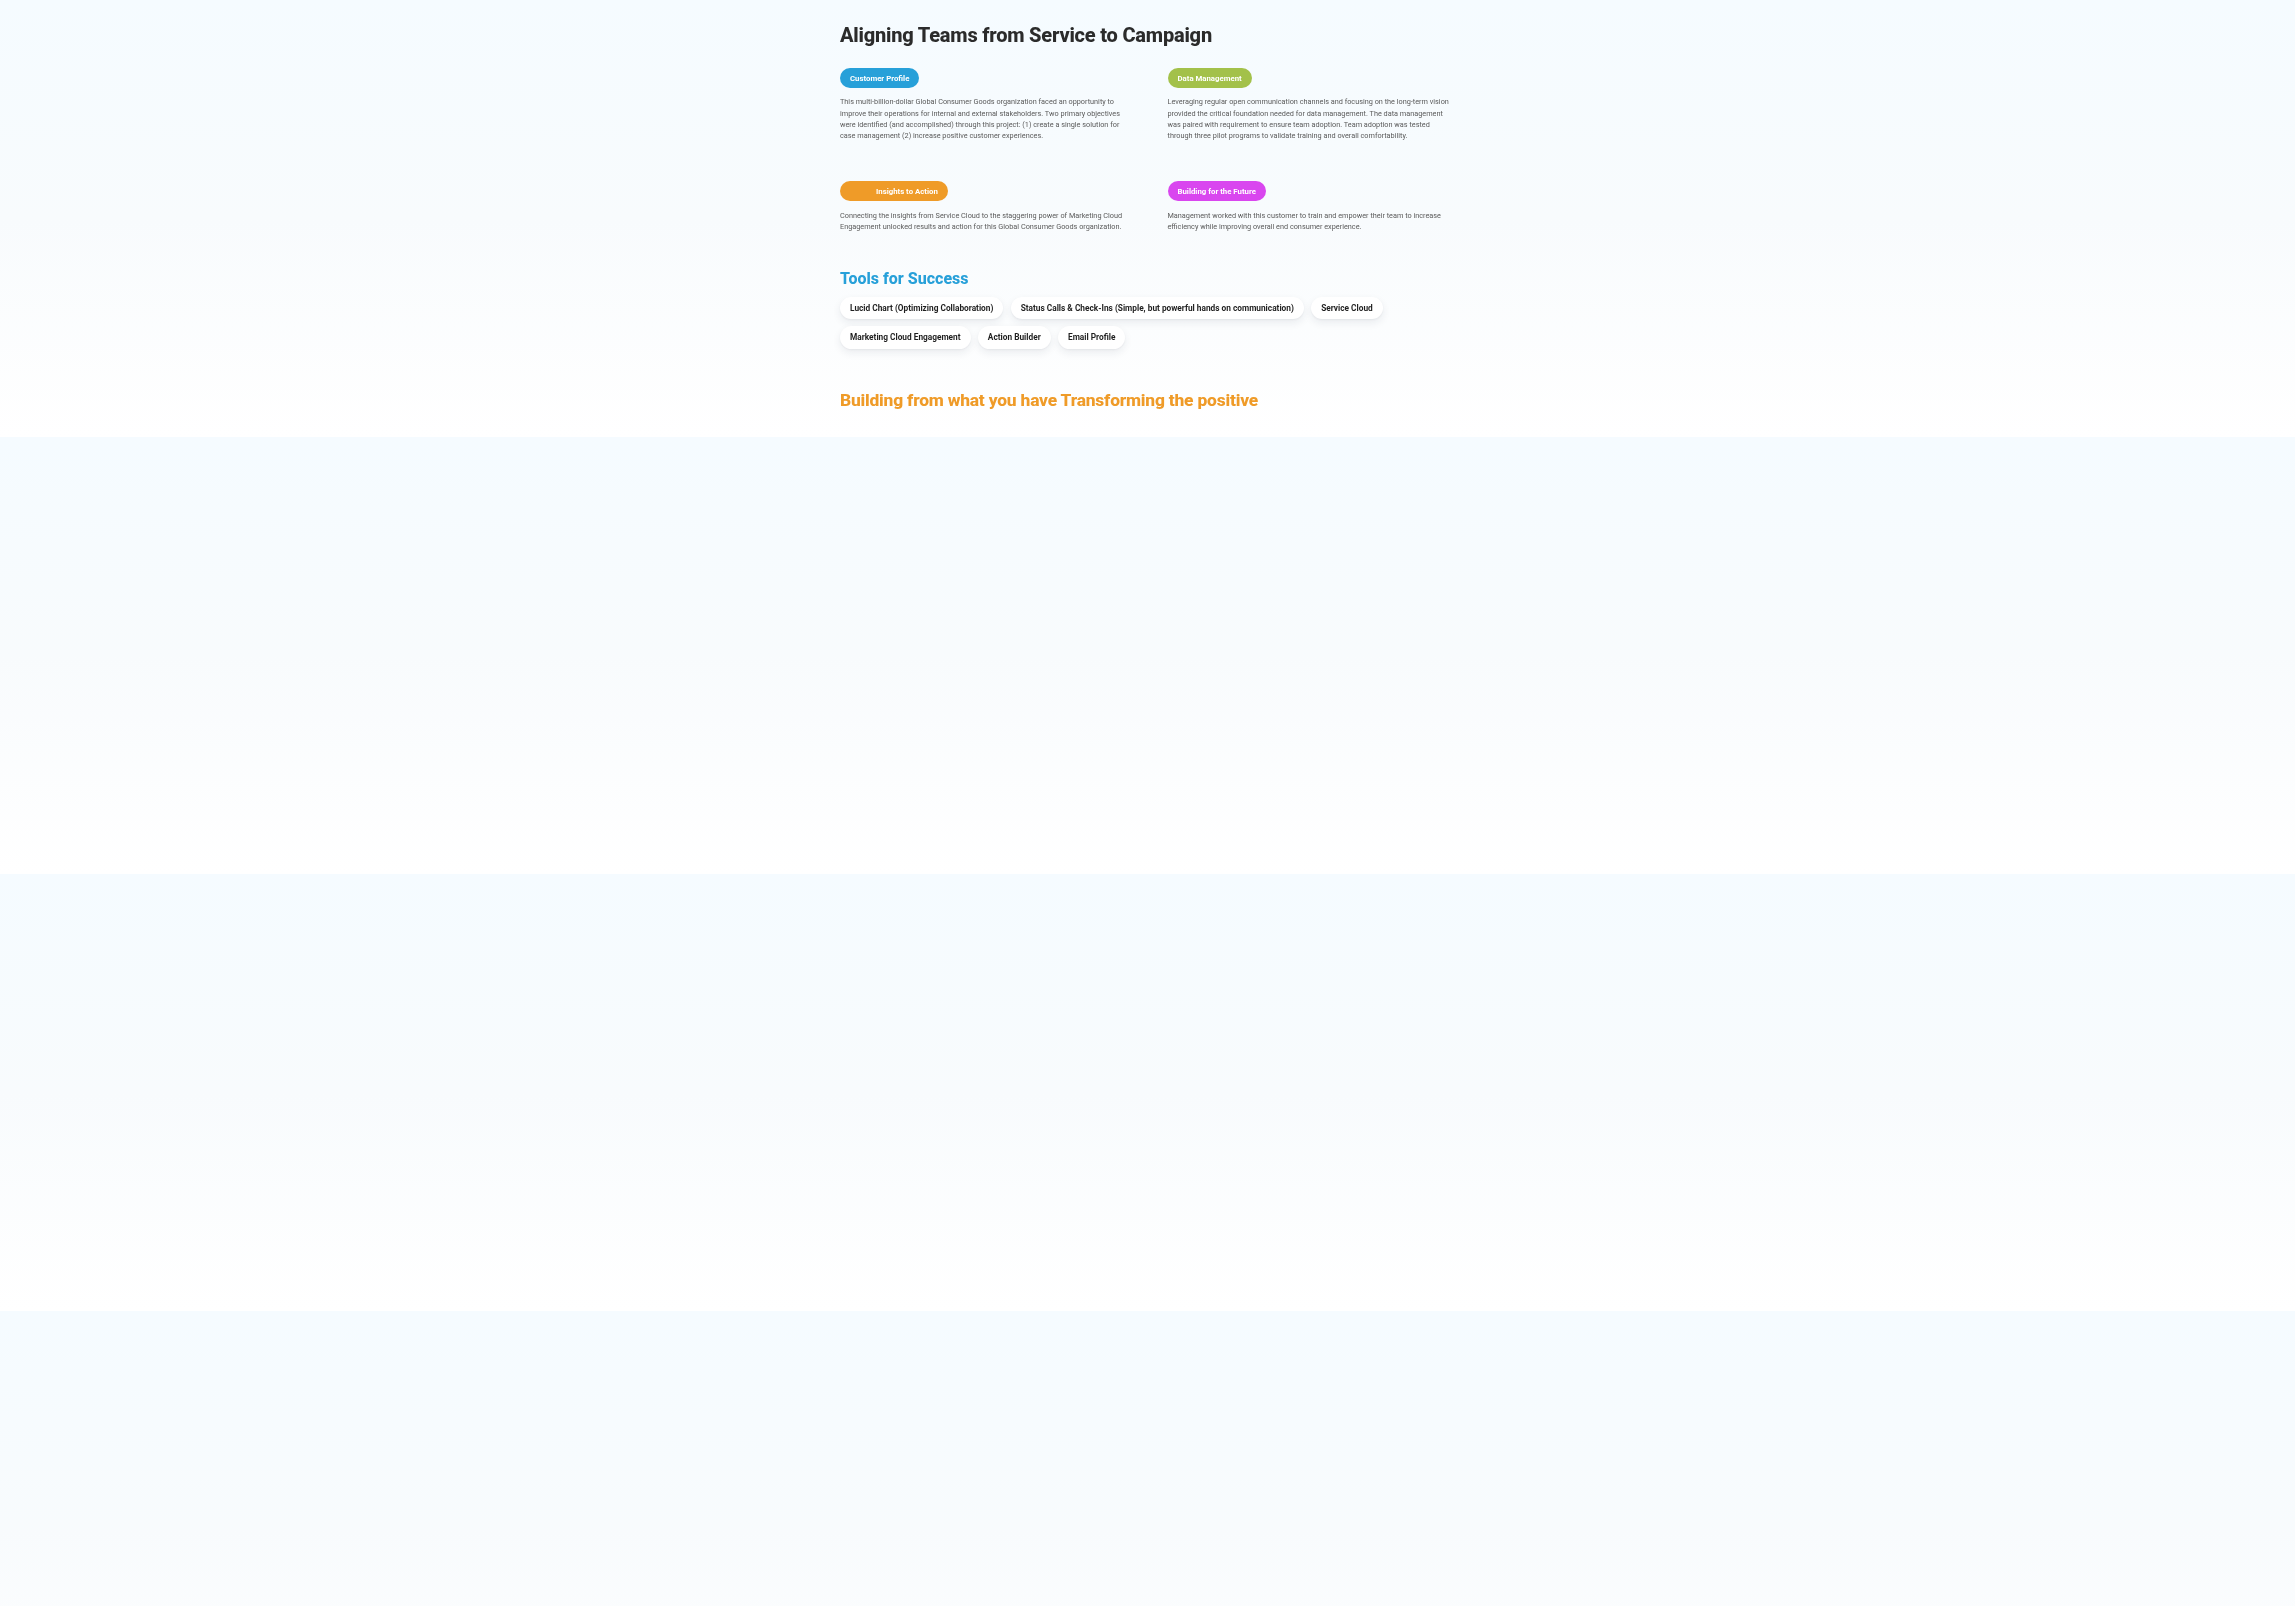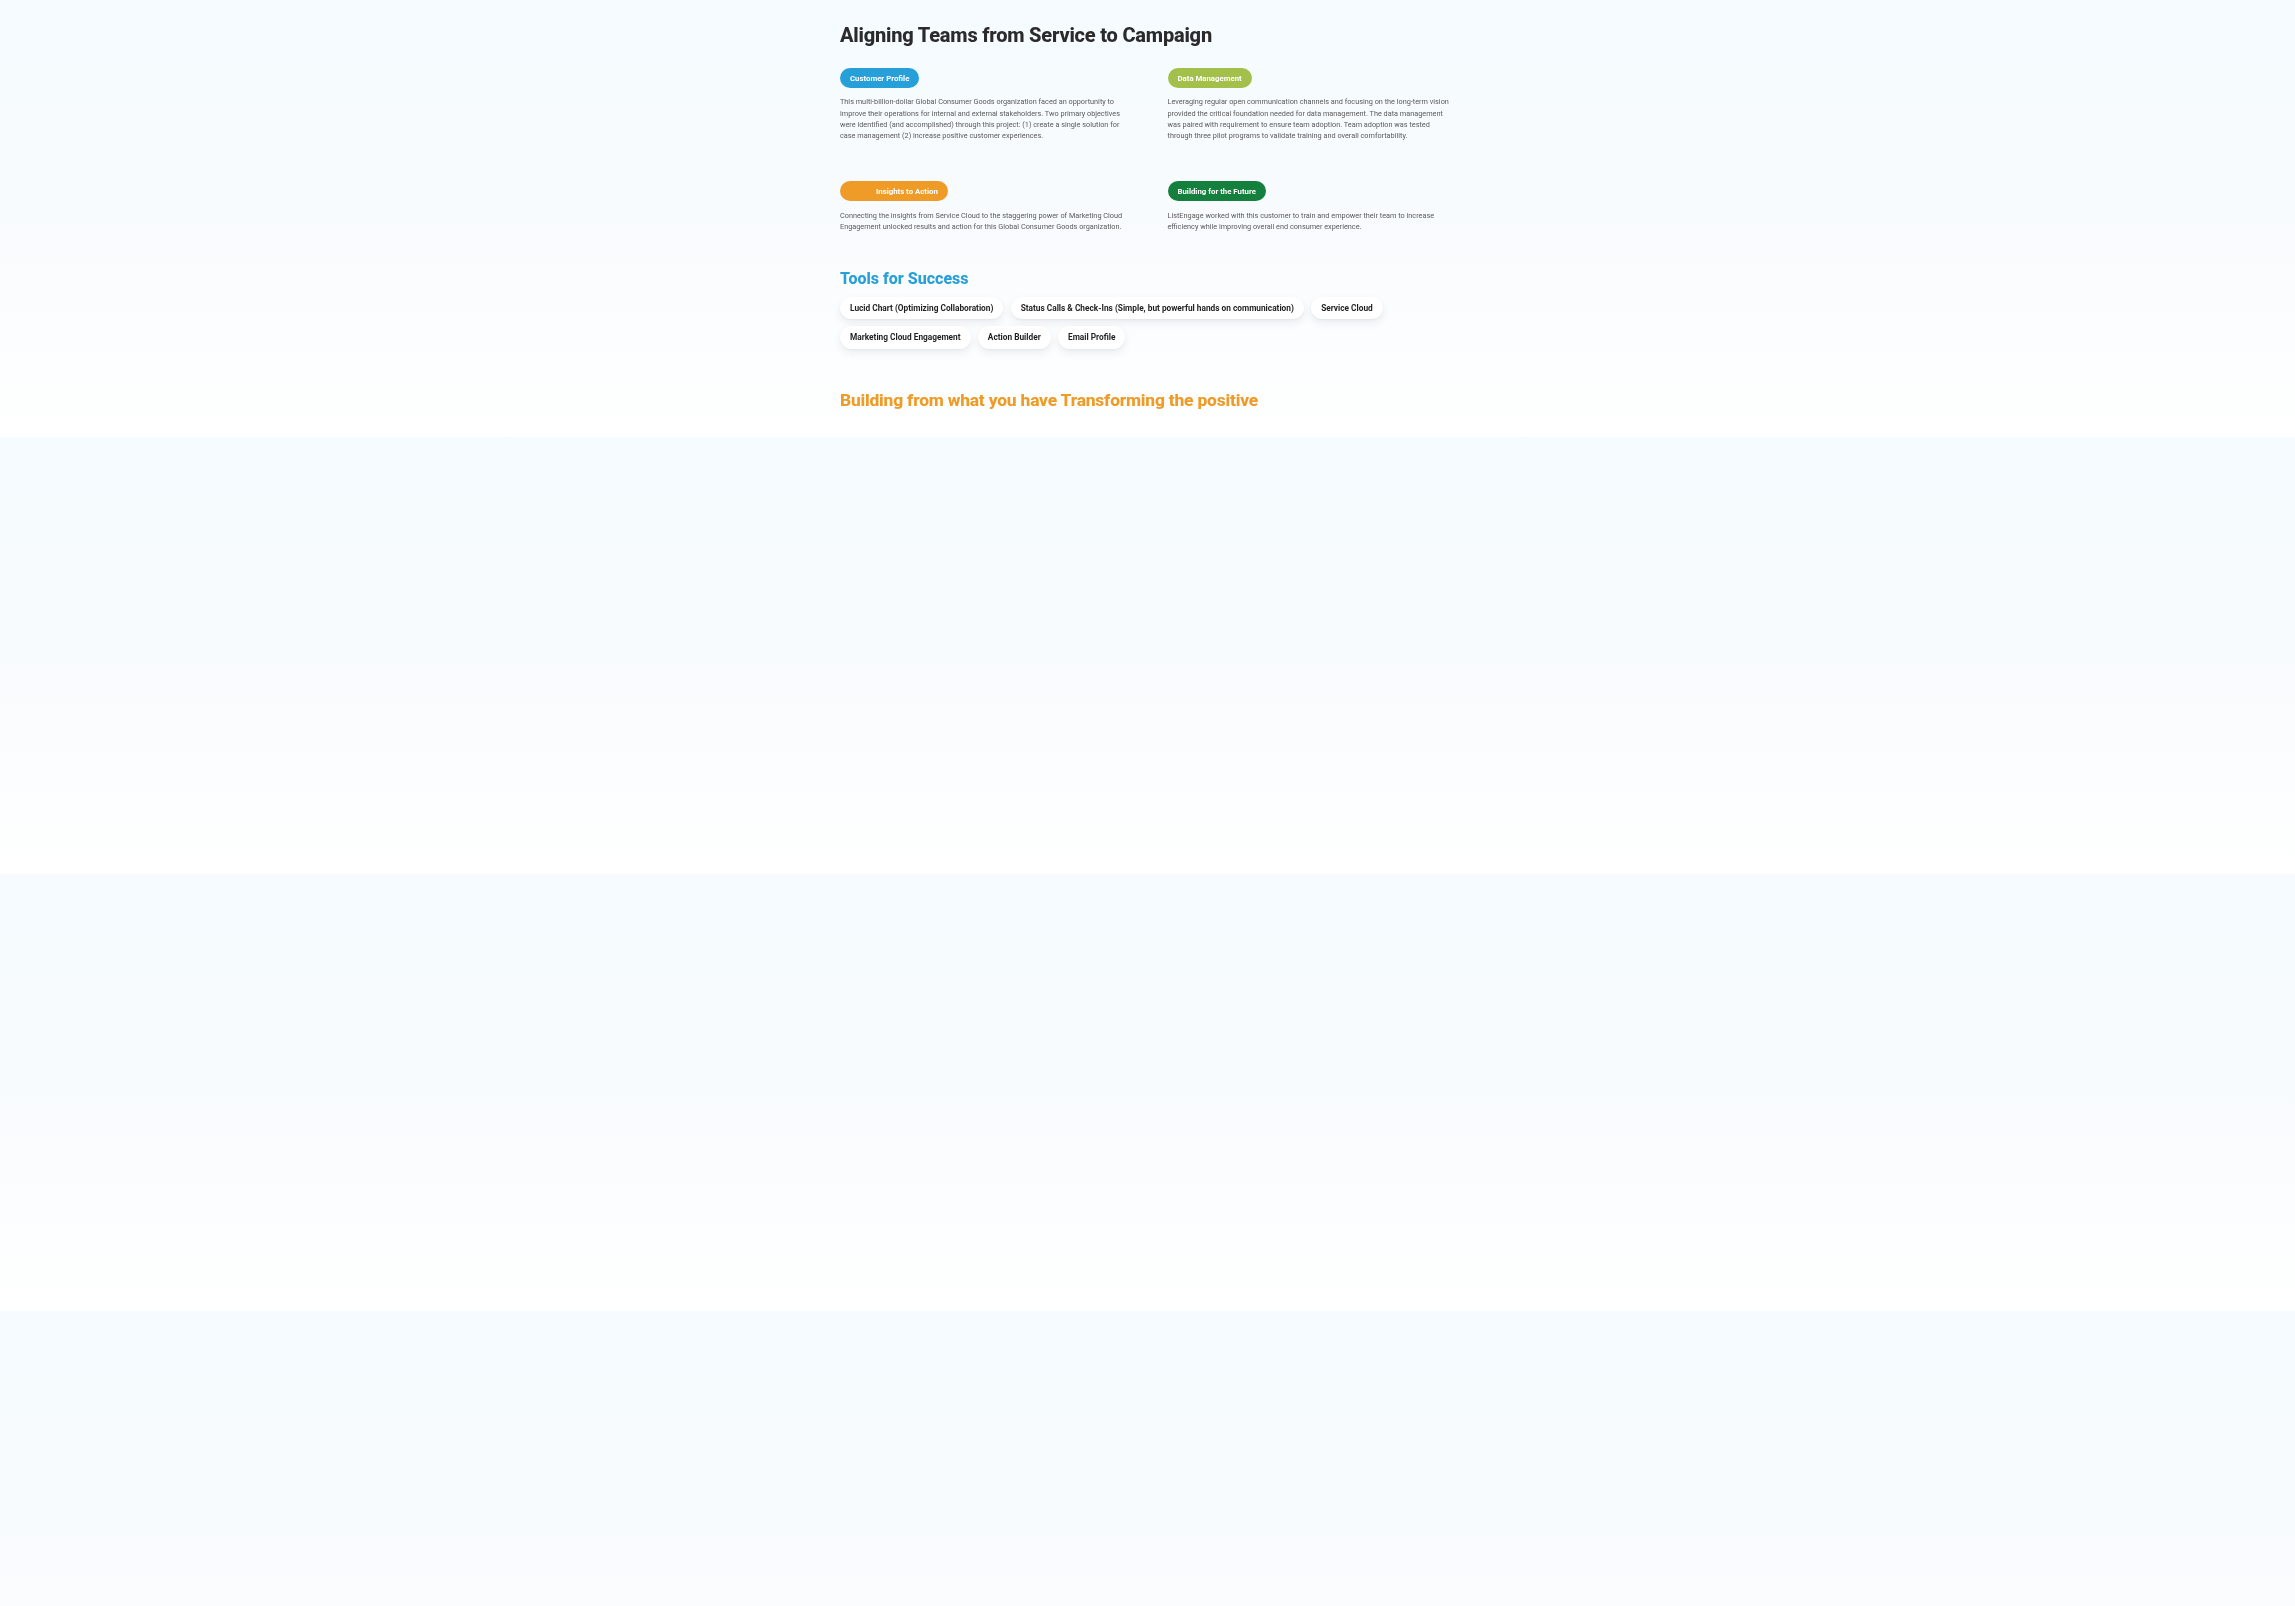--- a/index.html
+++ b/index.html
@@ -35,21 +35,21 @@
     color: #ffffff;
     font-weight: 700;
     font-size: 7.8px;
     padding: 5.5px 10px;
     border-radius: 459px;
     margin-bottom: 8.3px;
   }
   .pill-blue   { background: #27a0d9; }
   .pill-green  { background: #a3c14a; }
   .pill-orange { background: #ef9b28; padding-left: 36px; }
-  .pill-navy   { background: #15803d; }
+  .pill-navy   { background: #d946ef; }
   .body-text {
     font-size: 7.3px;
     line-height: 1.55;
     color: #5a5a5a;
     max-width: 294px;
   }
   .tools-heading {
     font-size: 16px;
     font-weight: 800;
     color: #27a0d9;
@@ -96,21 +96,21 @@
       <p class="body-text">Leveraging regular open communication channels and focusing on the long-term vision provided the critical foundation needed for data management. The data management was paired with requirement to ensure team adoption. Team adoption was tested through three pilot programs to validate training and overall comfortability.</p>
     </div>
 
     <div class="grid-cell">
       <span class="pill pill-orange">Insights to Action</span>
       <p class="body-text">Connecting the insights from Service Cloud to the staggering power of Marketing Cloud Engagement unlocked results and action for this Global Consumer Goods organization.</p>
     </div>
 
     <div class="grid-cell">
       <span class="pill pill-navy">Building for the Future</span>
-      <p class="body-text">ListEngage worked with this customer to train and empower their team to increase efficiency while improving overall end consumer experience.</p>
+      <p class="body-text">Management worked with this customer to train and empower their team to increase efficiency while improving overall end consumer experience.</p>
     </div>
 
   </div>
 
   <h2 class="tools-heading">Tools for Success</h2>
 
   <div class="chips">
     <span class="chip">Lucid Chart (Optimizing Collaboration)</span>
     <span class="chip">Status Calls &amp; Check-Ins (Simple, but powerful hands on communication)</span>
     <span class="chip">Service Cloud</span>

